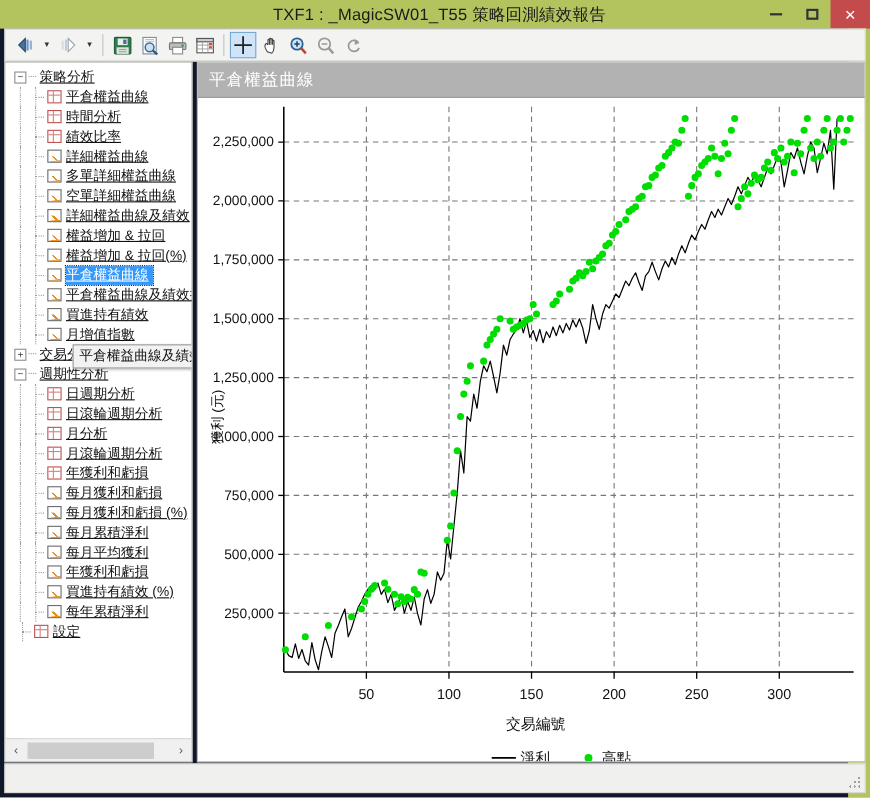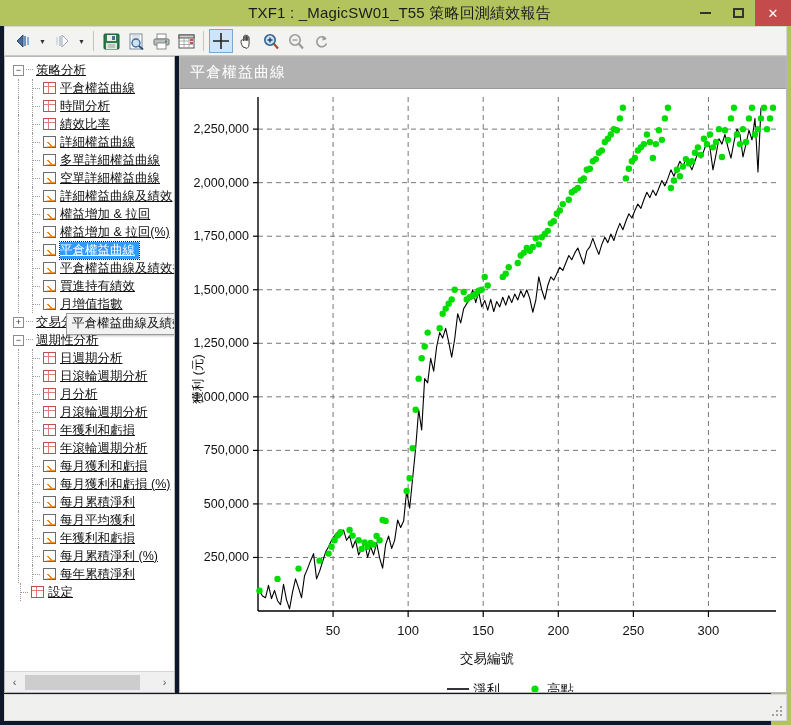--- a/index.html
+++ b/index.html
@@ -481,26 +481,20 @@
         </div>
         <div class="tnode">
           <span class="dot-line" style="margin-left: 10px;"></span>
           <span class="dot-lead"></span>
           <span class="ico ico-grid"></span>
           <span class="tlabel">年獲利和虧損</span>
         </div>
         <div class="tnode">
           <span class="dot-line" style="margin-left: 10px;"></span>
           <span class="dot-lead"></span>
-          <span class="ico ico-grid"></span>
-          <span class="tlabel">年滾輪週期分析</span>
-        </div>
-        <div class="tnode">
-          <span class="dot-line" style="margin-left: 10px;"></span>
-          <span class="dot-lead"></span>
           <span class="ico ico-chart"></span>
           <span class="tlabel">每月獲利和虧損</span>
         </div>
         <div class="tnode">
           <span class="dot-line" style="margin-left: 10px;"></span>
           <span class="dot-lead"></span>
           <span class="ico ico-chart"></span>
           <span class="tlabel">每月獲利和虧損 (%)</span>
         </div>
         <div class="tnode">
@@ -518,21 +512,21 @@
         <div class="tnode">
           <span class="dot-line" style="margin-left: 10px;"></span>
           <span class="dot-lead"></span>
           <span class="ico ico-chart"></span>
           <span class="tlabel">年獲利和虧損</span>
         </div>
         <div class="tnode">
           <span class="dot-line" style="margin-left: 10px;"></span>
           <span class="dot-lead"></span>
           <span class="ico ico-chart"></span>
-          <span class="tlabel">每月累積淨利 (%)</span>
+          <span class="tlabel">買進持有績效 (%)</span>
         </div>
         <div class="tnode">
           <span class="dot-line" style="margin-left: 10px;"></span>
           <span class="dot-lead"></span>
           <span class="ico ico-chart"></span>
           <span class="tlabel">每年累積淨利</span>
         </div>
         <div class="tnode">
           <span style="display: inline-block; width: 8px; flex: 0 0 auto;"></span>
           <span class="dot-lead" style="margin-left: 4px;"></span>

